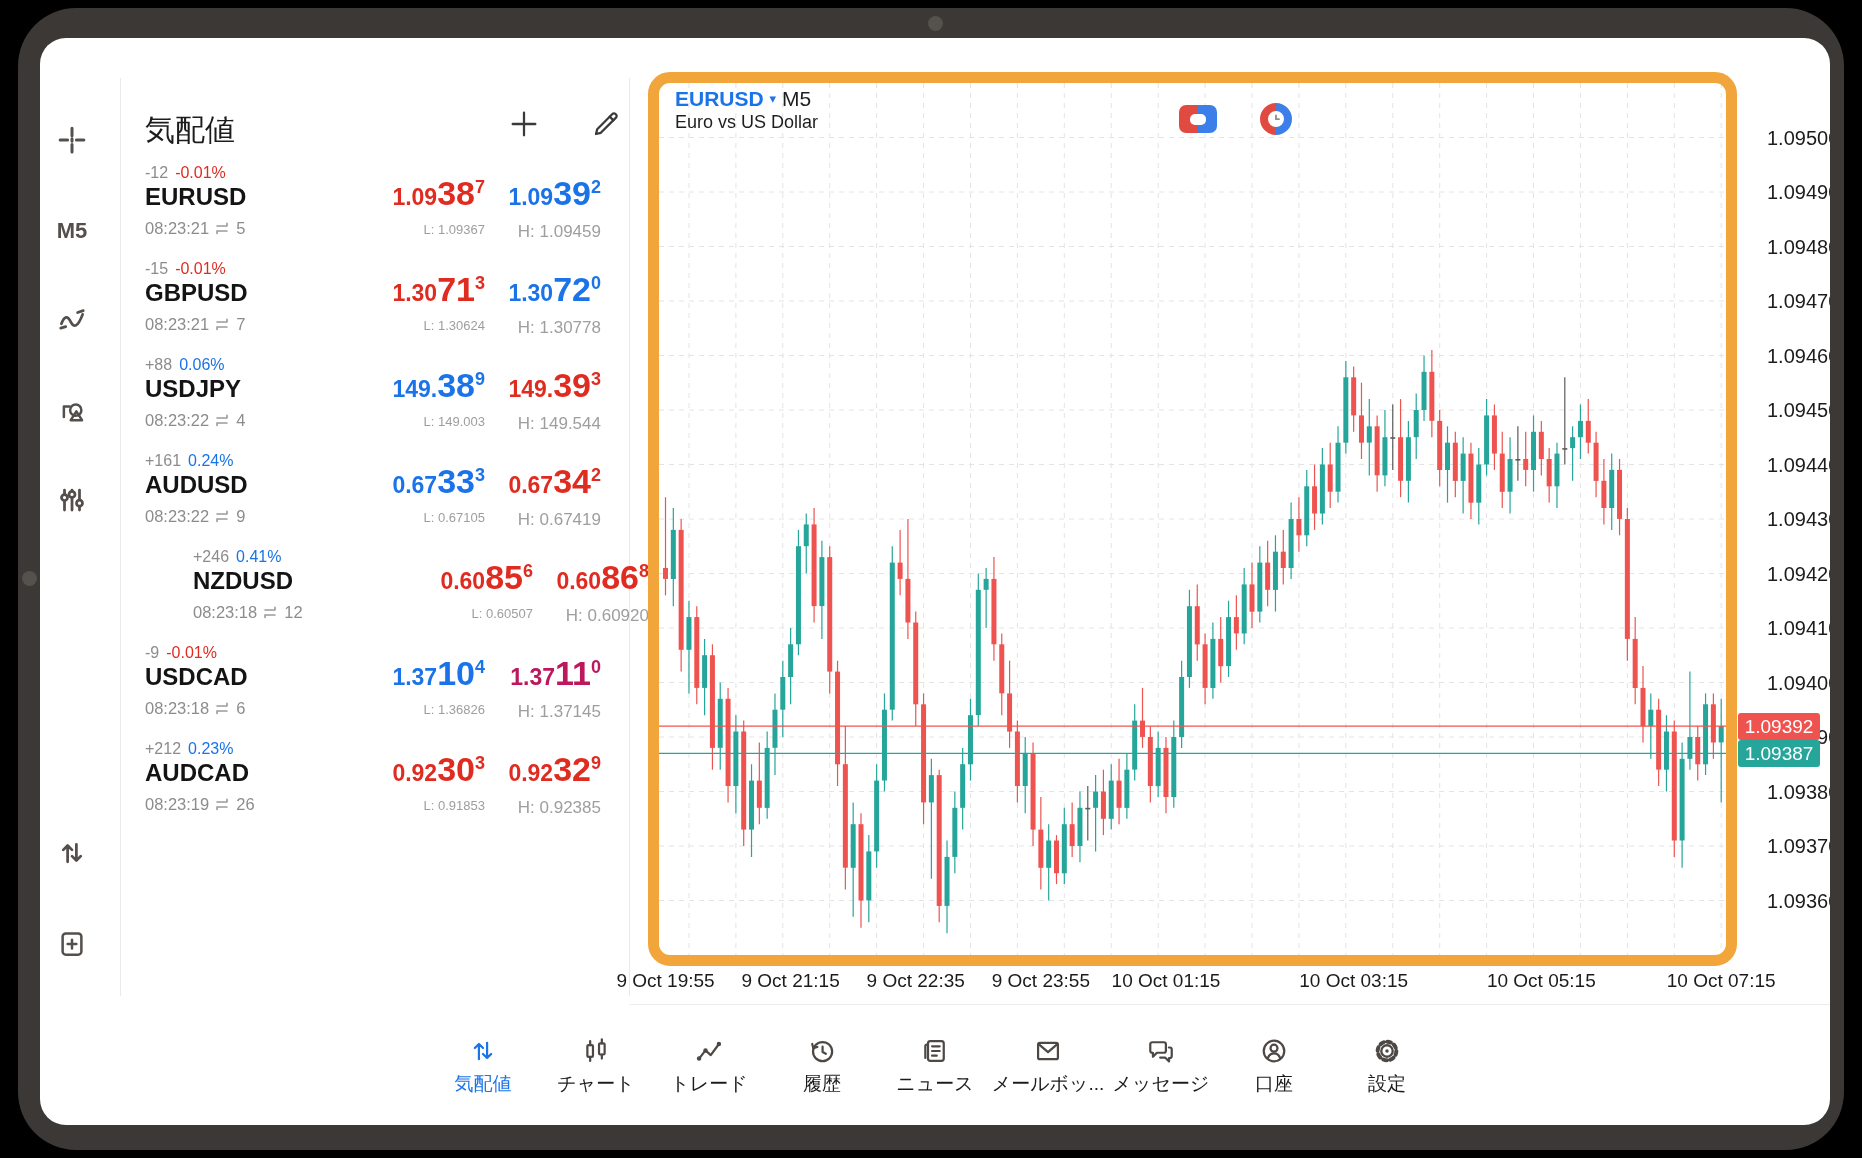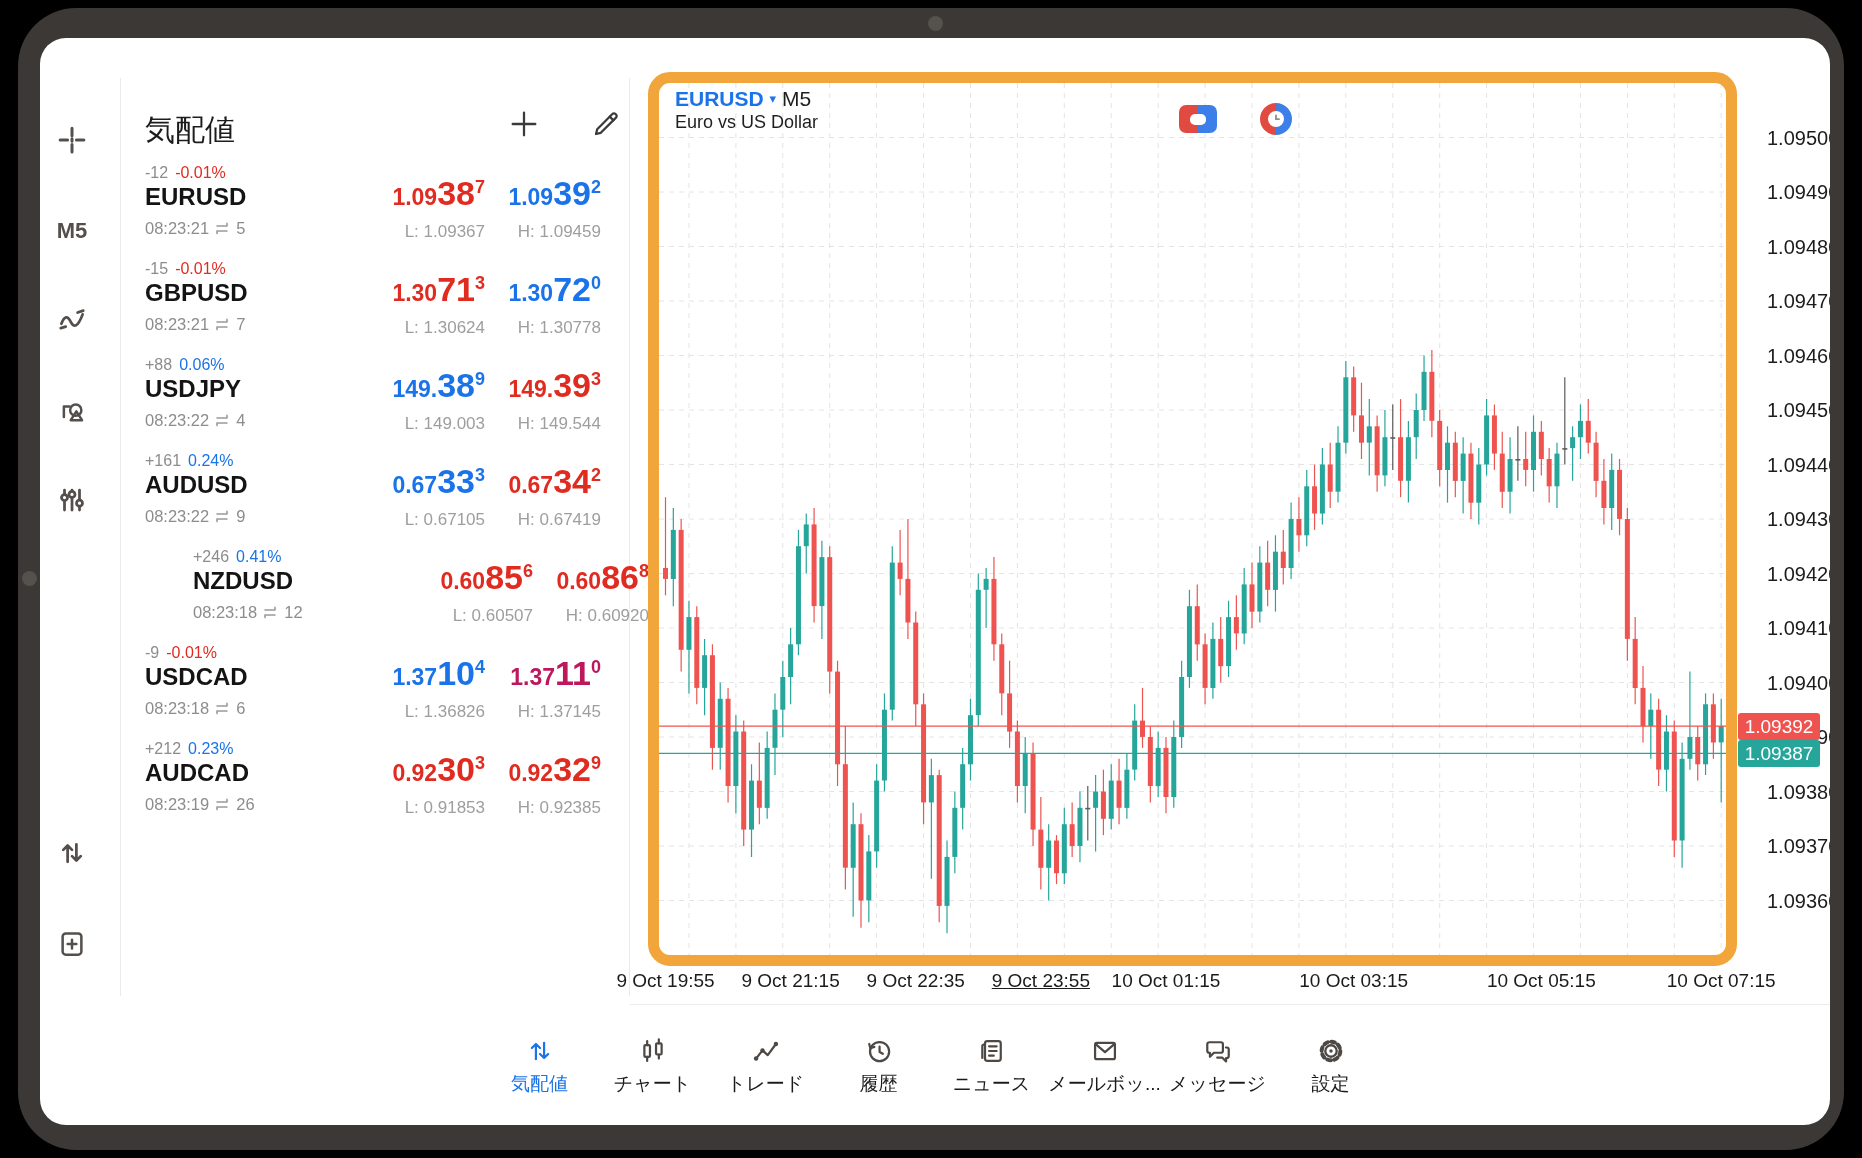--- a/index.html
+++ b/index.html
@@ -30,21 +30,21 @@
   .q-change { position:absolute; left:25px; top:4px; font-size:16px; color:#8C8C8C; }
   .q-change .pct { margin-left:7px; }
   .q-symbol { position:absolute; left:25px; top:23px; font-size:24px; font-weight:700; color:#141414; }
   .q-meta { position:absolute; left:25px; top:59px; font-size:16.5px; color:#8C8C8C;
     display:flex; align-items:center; gap:6px; }
   .q-bid { position:absolute; right:145px; top:14px; white-space:nowrap; }
   .q-ask { position:absolute; right:29px; top:14px; white-space:nowrap; }
   .q-bid .pre,.q-ask .pre { font-size:23px; font-weight:700; }
   .q-bid .big,.q-ask .big { font-size:34px; font-weight:700; }
   .q-bid .sup,.q-ask .sup { font-size:18px; font-weight:700; position:relative; top:-12px; }
-  .q-low  { position:absolute; right:145px; top:62px; font-size:17px; color:#9E9E9E; }
+  .q-low  { position:absolute; right:145px; top:62px; font-size:13px; color:#9E9E9E; }
   .q-high { position:absolute; right:29px;  top:62px; font-size:17px; color:#9E9E9E; }
 
   
   .chartbox { position:absolute; left:608px; top:34px; width:1089px; height:894px;
     border:11px solid #F2A53A; border-radius:22px; background:#fff; overflow:hidden; }
   .chartbox svg.plot { position:absolute; left:0; top:0; }
   .ch-head { position:absolute; left:16px; top:4px; z-index:3; }
   .ch-l1 { font-size:21px; color:#1E1E1E; }
   .ch-l1 .sym { color:#1A73E8; font-weight:700; }
   .ch-l1 .caret { color:#1A73E8; font-size:13px; vertical-align:3px; }
@@ -572,21 +572,21 @@
           <rect x="1059.7" y="643.1" width="5" height="16.3" fill="#26A69A"></rect>
           <line x1="0" y1="643.1" x2="1067" y2="643.1" stroke="#EF5350" stroke-width="1.2"></line>
           <line x1="0" y1="670.4" x2="1067" y2="670.4" stroke="#26A69A" stroke-width="1.2"></line>
         </svg>
     </div>
 
     <div class="timeaxis" id="time-axis">
         <span style="left: 625.5px;">9 Oct 19:55</span>
         <span style="left: 750.62px;">9 Oct 21:15</span>
         <span style="left: 875.74px;">9 Oct 22:35</span>
-        <span style="left: 1000.86px; text-decoration: underline;">9 Oct 23:55</span>
+        <span style="left: 1000.86px;">9 Oct 23:55</span>
         <span style="left: 1125.98px;">10 Oct 01:15</span>
         <span style="left: 1313.66px;">10 Oct 03:15</span>
         <span style="left: 1501.34px;">10 Oct 05:15</span>
         <span style="left: 1681.2px;">10 Oct 07:15</span>
       </div>
     <div class="axis-sep"></div>
     <div class="priceaxis" id="price-axis">
         <span style="top: 86.5px;">1.09500</span>
         <span style="top: 141px;">1.09490</span>
         <span style="top: 195.5px;">1.09480</span>
@@ -654,20 +654,28 @@
         </div>
         <div class="nav-item">
           <svg viewBox="0 0 24 24" fill="none" stroke="currentColor" stroke-width="1.9" stroke-linecap="round" stroke-linejoin="round">
             <path d="M14.5 4.5h-10A1.7 1.7 0 0 0 2.8 6.2v5.6a1.7 1.7 0 0 0 1.7 1.7h.6V17l3.4-3.5h6a1.7 1.7 0 0 0 1.7-1.7V6.2a1.7 1.7 0 0 0-1.7-1.7z"></path>
             <path d="M18.8 9h.7a1.7 1.7 0 0 1 1.7 1.7v5.6a1.7 1.7 0 0 1-1.7 1.7h-.6V21l-3.4-3.4h-4.2"></path>
           </svg>
           <span class="lbl">メッセージ</span>
         </div>
         <div class="nav-item">
           <svg viewBox="0 0 24 24" fill="none" stroke="currentColor" stroke-width="1.9" stroke-linecap="round" stroke-linejoin="round">
+            <circle cx="12" cy="12" r="8.8"></circle>
+            <circle cx="12" cy="9.6" r="3"></circle>
+            <path d="M6.6 18.3c1-2.9 2.8-4.3 5.4-4.3s4.4 1.4 5.4 4.3"></path>
+          </svg>
+          <span class="lbl">口座</span>
+        </div>
+        <div class="nav-item">
+          <svg viewBox="0 0 24 24" fill="none" stroke="currentColor" stroke-width="1.9" stroke-linecap="round" stroke-linejoin="round">
             <circle cx="12" cy="12" r="8" stroke-width="3.4" stroke-dasharray="3.2 3.08"></circle>
             <circle cx="12" cy="12" r="4.9" stroke-width="2"></circle>
             <circle cx="12" cy="12" r="1.5" fill="currentColor" stroke="none"></circle>
           </svg>
           <span class="lbl">設定</span>
         </div>
       </nav>
   </div>
 </div>
 

